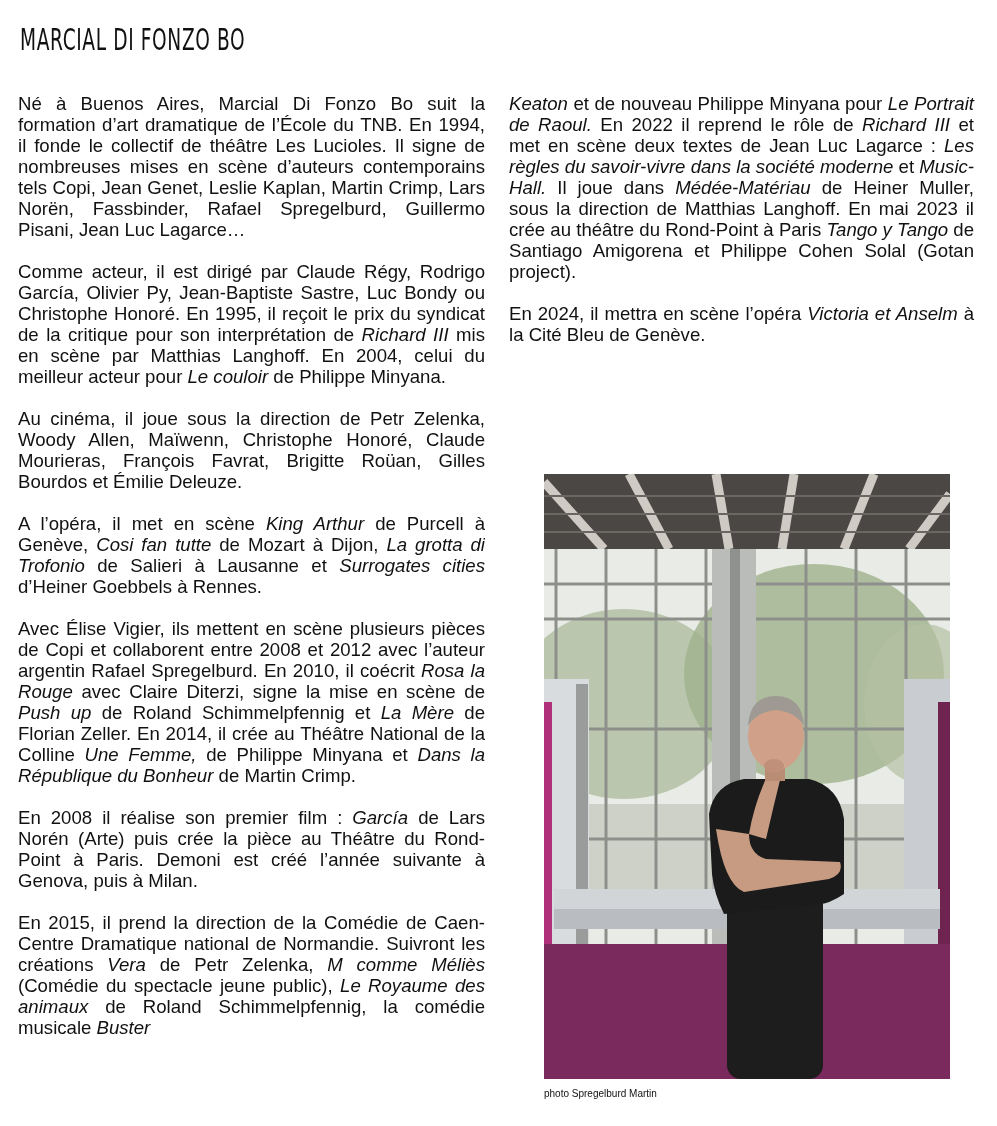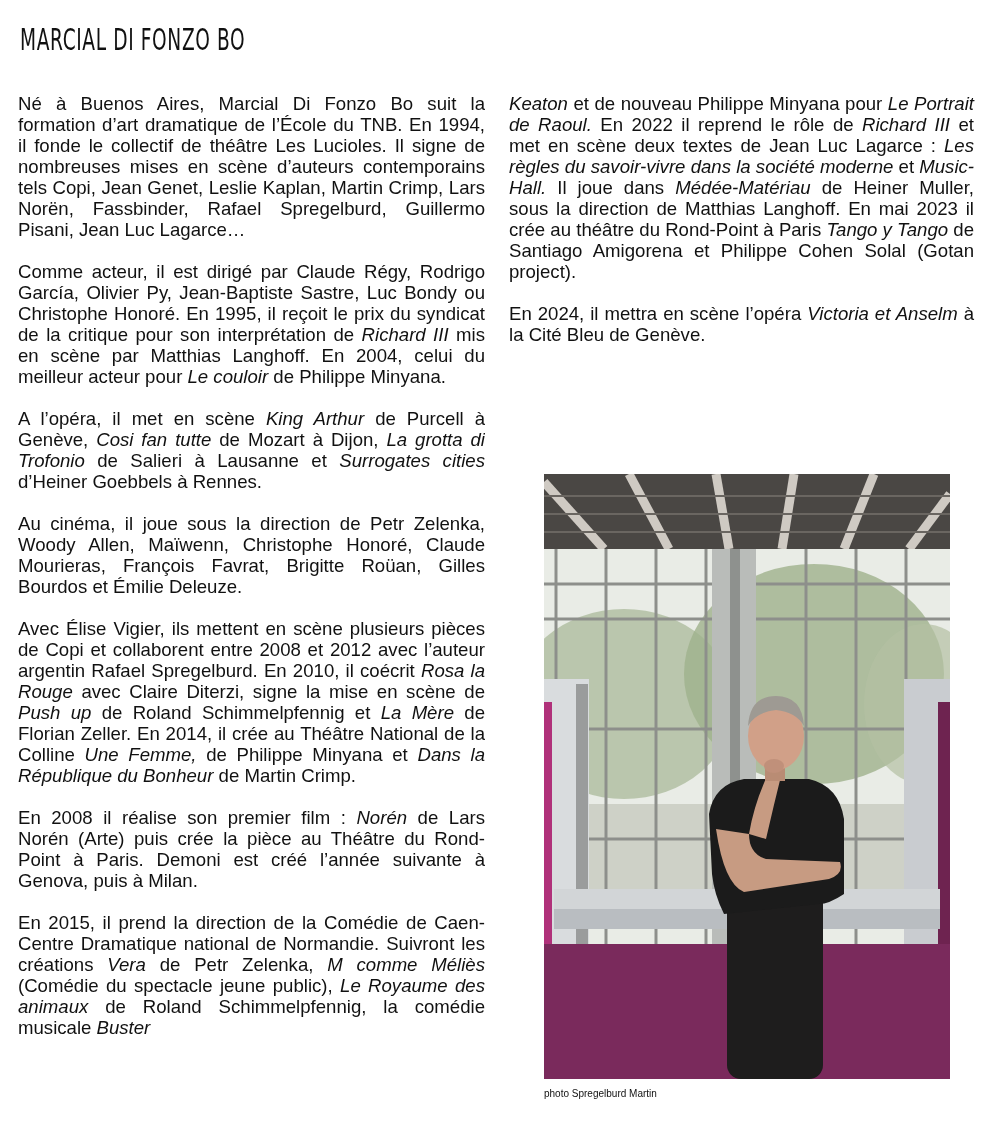--- a/index.html
+++ b/index.html
@@ -80,24 +80,24 @@
     }
   </style>
 </head>
 <body>
 
 <h1 class="title">MARCIAL DI FONZO BO</h1>
 
 <div class="col col-left">
     <p><span>Né à Buenos Aires, Marcial Di Fonzo Bo suit la formation d’art dramatique de l’École du TNB. En 1994, il fonde le collectif de théâtre Les Lucioles. Il signe de nombreuses mises en scène d’auteurs contemporains tels Copi, Jean Genet, Leslie Kaplan, Martin Crimp, Lars Norën, Fassbinder, Rafael Spregelburd, Guillermo Pisani, Jean Luc Lagarce…</span></p>
     <p><span>Comme acteur, il est dirigé par Claude Régy, Rodrigo García, Olivier Py, Jean-Baptiste Sastre, Luc Bondy ou Christophe Honoré. En 1995, il reçoit le prix du syndicat de la critique pour son interprétation de </span><i>Richard III</i><span> mis en scène par Matthias Langhoff. En 2004, celui du meilleur acteur pour </span><i>Le couloir</i><span> de Philippe Minyana.</span></p>
+    <p><span>Au cinéma, il joue sous la direction de Petr Zelenka, Woody Allen, Maïwenn, Christophe Honoré, Claude Mourieras, François Favrat, Brigitte Roüan, Gilles Bourdos et Émilie Deleuze.</span></p>
     <p><span>A l’opéra, il met en scène </span><i>King Arthur</i><span> de Purcell à Genève, </span><i>Cosi fan tutte</i><span> de Mozart à Dijon, </span><i>La grotta di Trofonio</i><span> de Salieri à Lausanne et </span><i>Surrogates cities</i><span> d’Heiner Goebbels à Rennes.</span></p>
-    <p><span>Au cinéma, il joue sous la direction de Petr Zelenka, Woody Allen, Maïwenn, Christophe Honoré, Claude Mourieras, François Favrat, Brigitte Roüan, Gilles Bourdos et Émilie Deleuze.</span></p>
     <p><span>Avec Élise Vigier, ils mettent en scène plusieurs pièces de Copi et collaborent entre 2008 et 2012 avec l’auteur argentin Rafael Spregelburd. En 2010, il coécrit </span><i>Rosa la Rouge</i><span> avec Claire Diterzi, signe la mise en scène de </span><i>Push up</i><span> de Roland Schimmelpfennig et </span><i>La Mère</i><span> de Florian Zeller. En 2014, il crée au Théâtre National de la Colline </span><i>Une Femme,</i><span> de Philippe Minyana et </span><i>Dans la République du Bonheur</i><span> de Martin Crimp.</span></p>
-    <p><span>En 2008 il réalise son premier film : </span><i>Norén</i><span> de Lars Norén (Arte) puis crée la pièce au Théâtre du Rond-Point à Paris. Demoni est créé l’année suivante à Genova, puis à Milan.</span></p>
+    <p><span>En 2008 il réalise son premier film : </span><i>García</i><span> de Lars Norén (Arte) puis crée la pièce au Théâtre du Rond-Point à Paris. Demoni est créé l’année suivante à Genova, puis à Milan.</span></p>
     <p><span>En 2015, il prend la direction de la Comédie de Caen-Centre Dramatique national de Normandie. Suivront les créations </span><i>Vera</i><span> de Petr Zelenka, </span><i>M comme Méliès</i><span> (Comédie du spectacle jeune public), </span><i>Le Royaume des animaux</i><span> de Roland Schimmelpfennig, la comédie musicale </span><i>Buster</i></p>
   </div>
 
 <div class="col col-right">
     <p><i>Keaton</i><span> et de nouveau Philippe Minyana pour </span><i>Le Portrait de Raoul.</i><span> En 2022 il reprend le rôle de </span><i>Richard III</i><span> et met en scène deux textes de Jean Luc Lagarce : </span><i>Les règles du savoir-vivre dans la société moderne</i><span> et </span><i>Music-Hall.</i><span> Il joue dans </span><i>Médée-Matériau</i><span> de Heiner Muller, sous la direction de Matthias Langhoff. En mai 2023 il crée au théâtre du Rond-Point à Paris </span><i>Tango y Tango</i><span> de Santiago Amigorena et Philippe Cohen Solal (Gotan project).</span></p>
     <p><span>En 2024, il mettra en scène l’opéra </span><i>Victoria et Anselm</i><span> à la Cité Bleu de Genève.</span></p>
   </div>
 
 <div class="photo">
   <svg width="406" height="605" viewBox="0 0 406 605" xmlns="http://www.w3.org/2000/svg">

